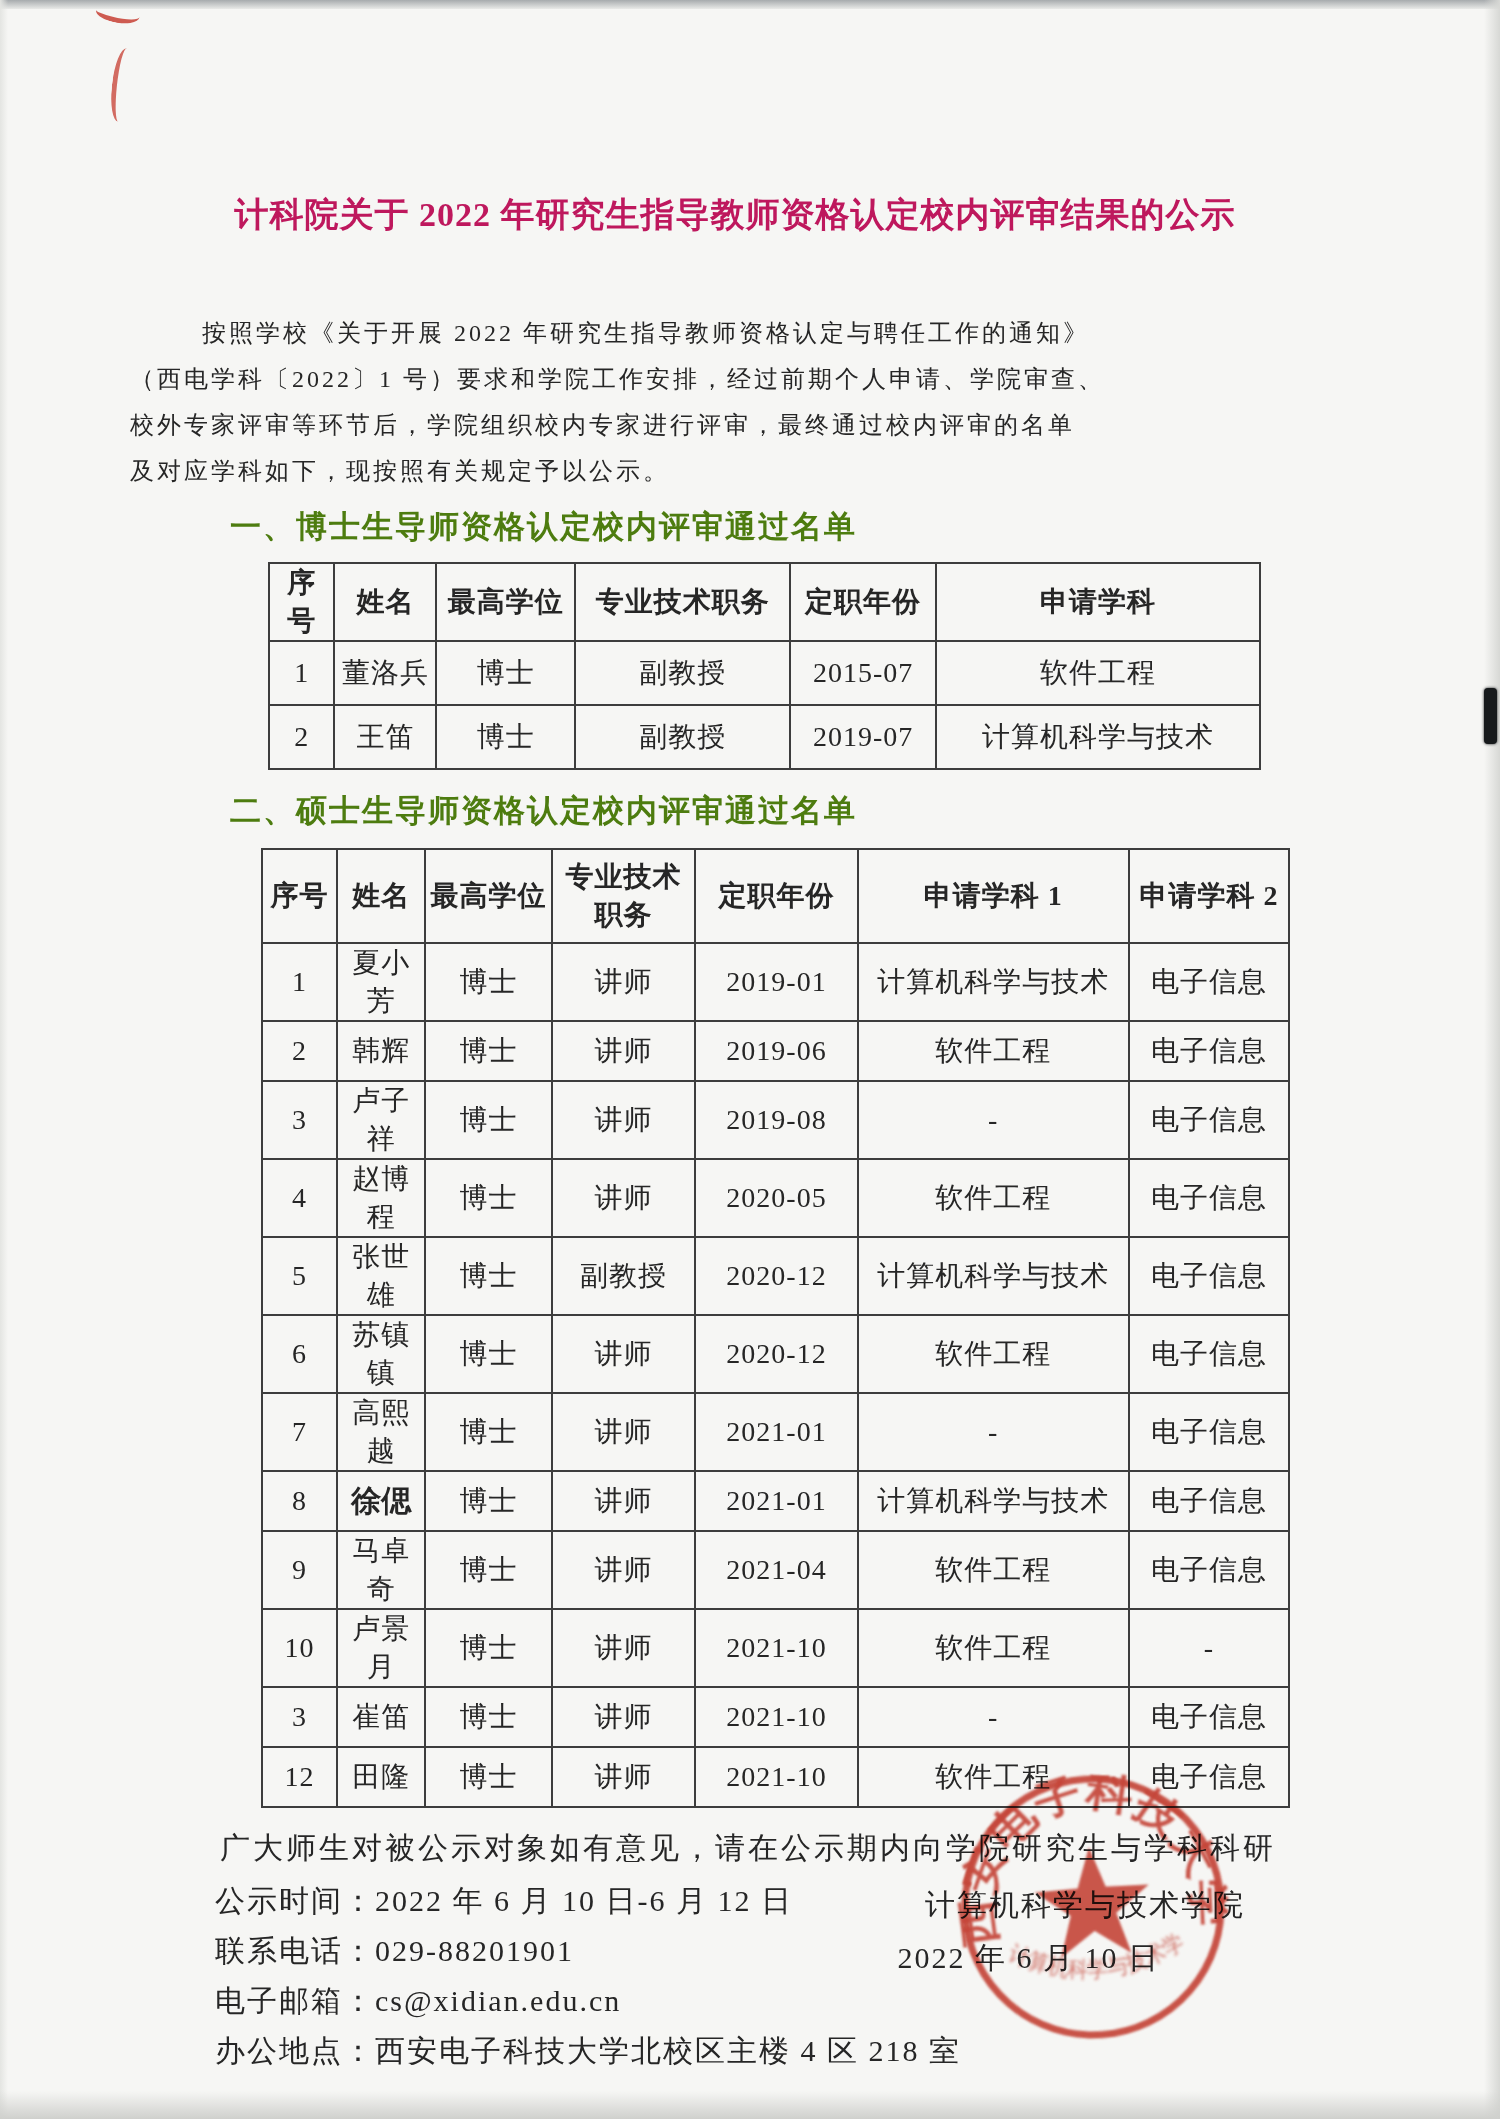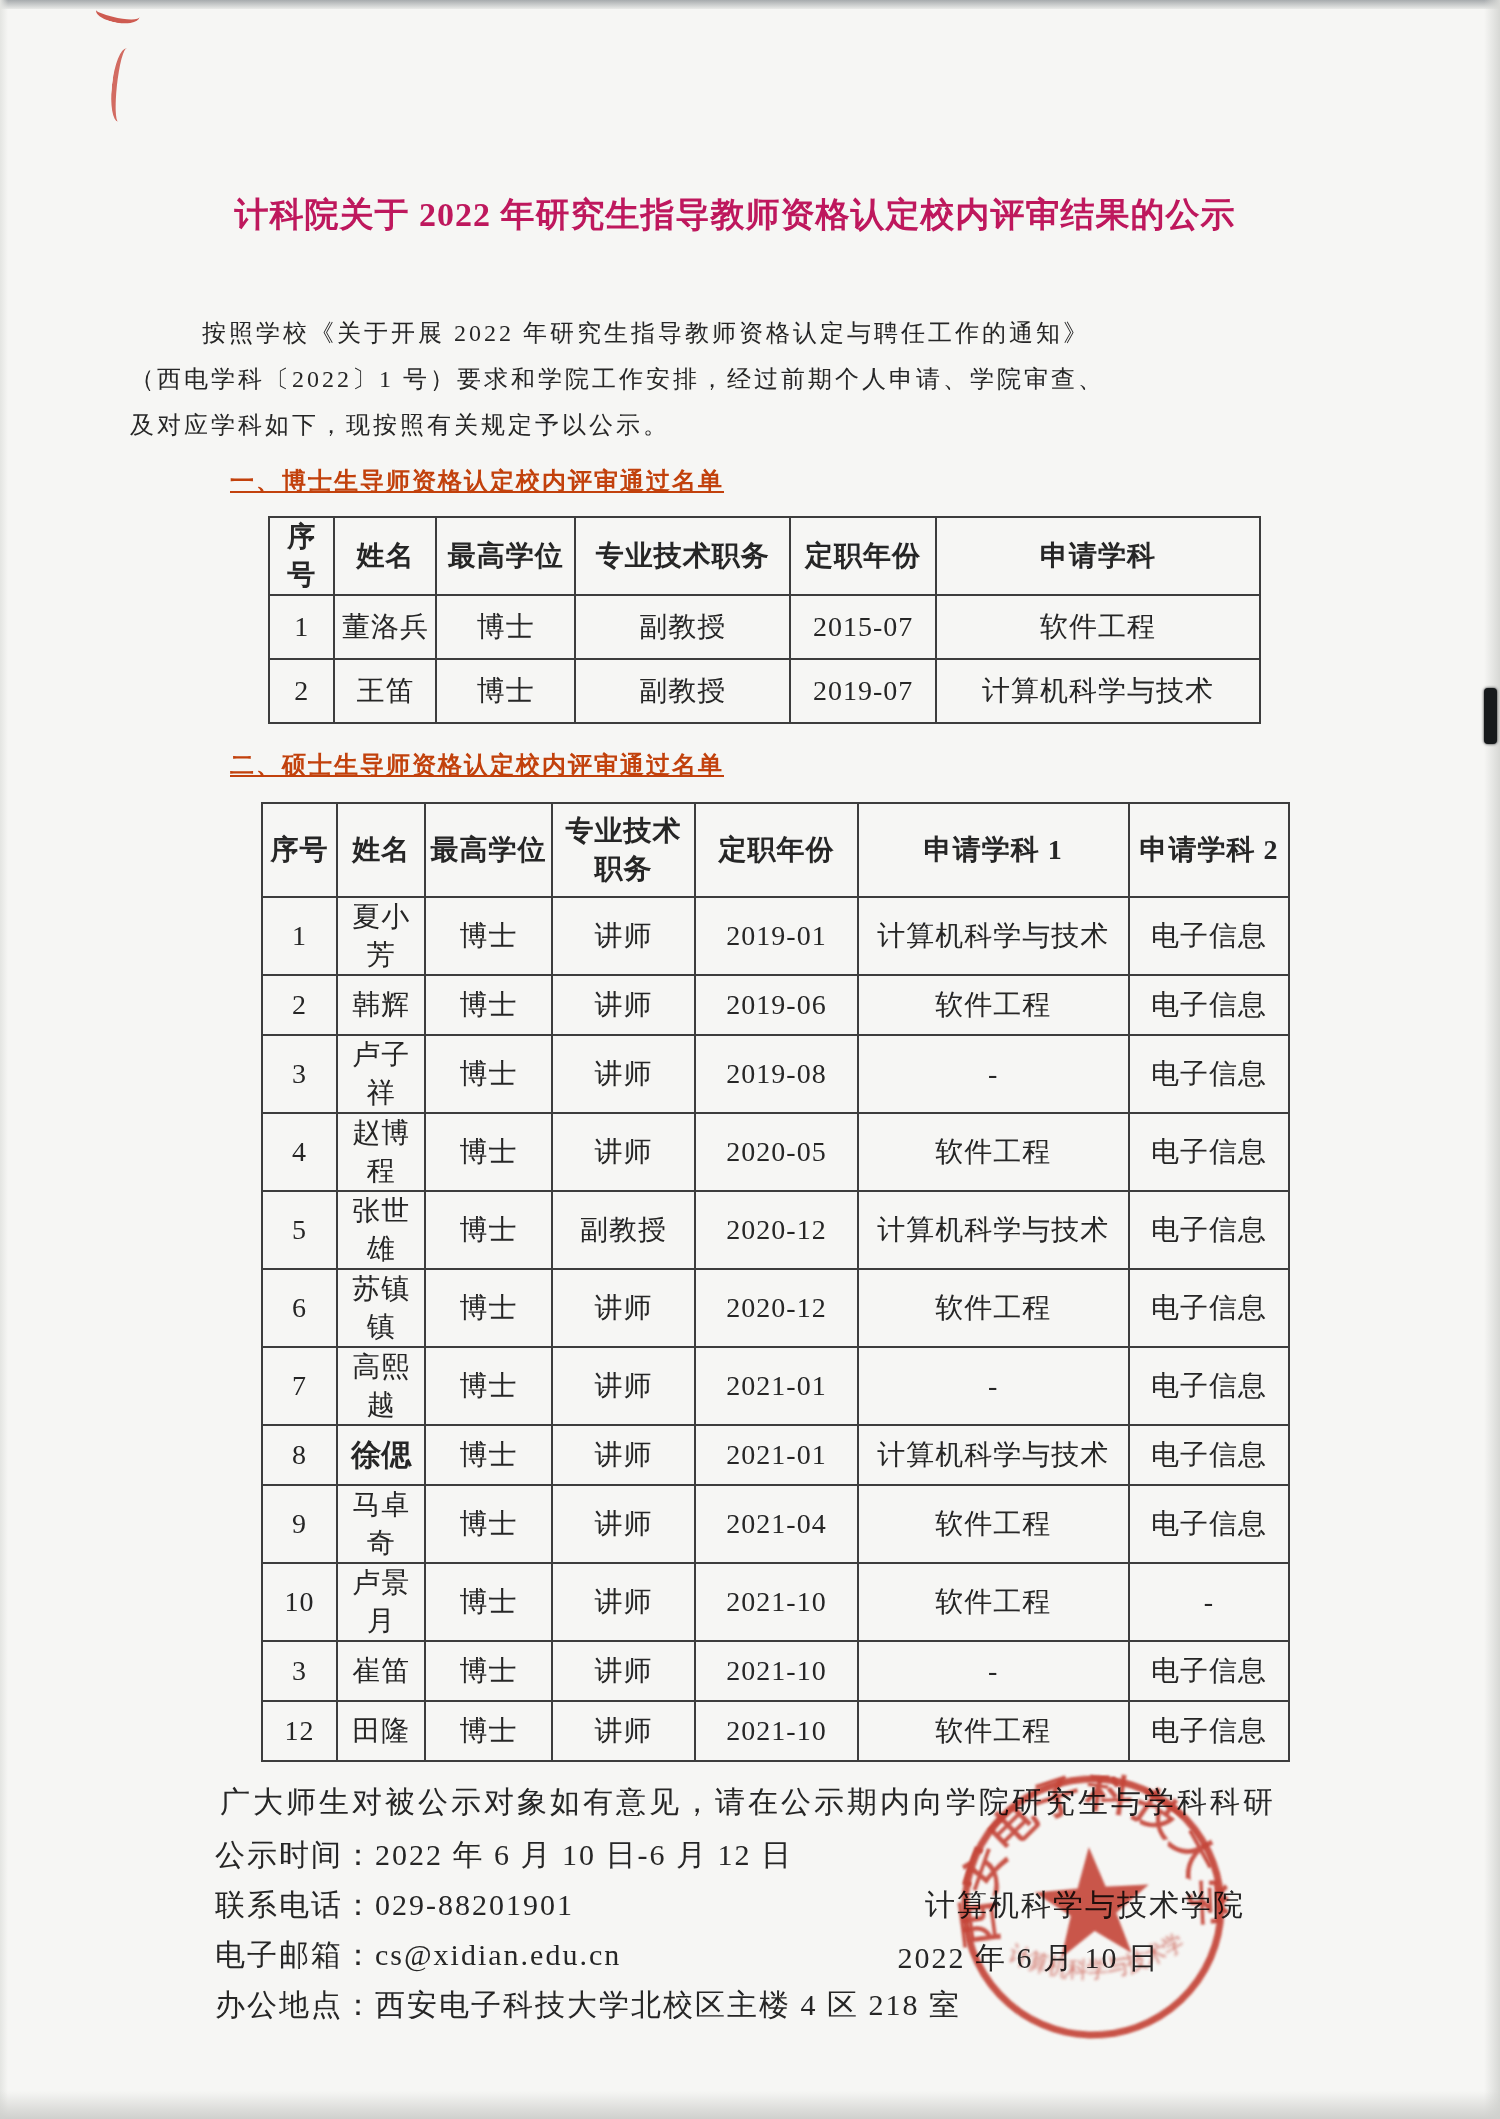--- a/index.html
+++ b/index.html
@@ -30,25 +30,24 @@
     letter-spacing:1px;
     color:#be185d;
   }
   .intro{margin-top:72px;font-size:24px;line-height:46px;letter-spacing:3px;}
   .intro-line{white-space:nowrap;}
   .indent{text-indent:3em;}
 
   .section-heading{
     margin-top:10px;
     padding-left:100px;
-    font-size:24px;font-weight:bold;
+    font-size:31px;font-weight:bold;
     line-height:46px;
     letter-spacing:2px;
-    color:#c2410c;
-    text-decoration:underline;
+    color:#4d7c0f;
   }
   table{border-collapse:collapse;table-layout:fixed;background:transparent;}
   th,td{
     border:2px solid #3d3d3d;
     text-align:center;vertical-align:middle;
     font-size:28px;letter-spacing:1px;
     padding:0 4px;
     overflow:hidden;
   }
   th{font-weight:bold;}
@@ -94,20 +93,21 @@
   <div class="pen-mark-1"></div>
   <div class="pen-mark-2"></div>
 
   <div class="content">
 
     <div class="doc-title">计科院关于 2022 年研究生指导教师资格认定校内评审结果的公示</div>
 
     <div class="intro">
       <div class="intro-line indent">按照学校《关于开展 2022 年研究生指导教师资格认定与聘任工作的通知》</div>
       <div class="intro-line">（西电学科〔2022〕1 号）要求和学院工作安排，经过前期个人申请、学院审查、</div>
+      <div class="intro-line">校外专家评审等环节后，学院组织校内专家进行评审，最终通过校内评审的名单</div>
       <div class="intro-line">及对应学科如下，现按照有关规定予以公示。</div>
     </div>
 
     <div class="section-heading">一、博士生导师资格认定校内评审通过名单</div>
 
     <table class="t1">
       <colgroup>
         <col style="width:6.6%">
           <col style="width:10.3%">
           <col style="width:14.0%">

